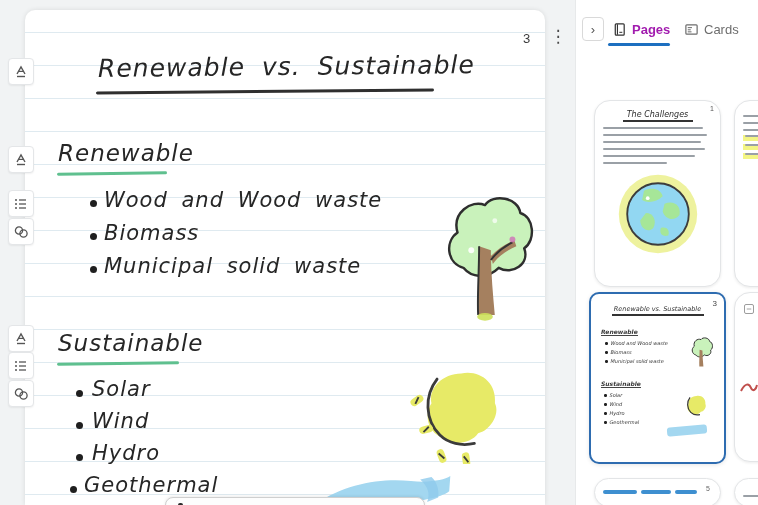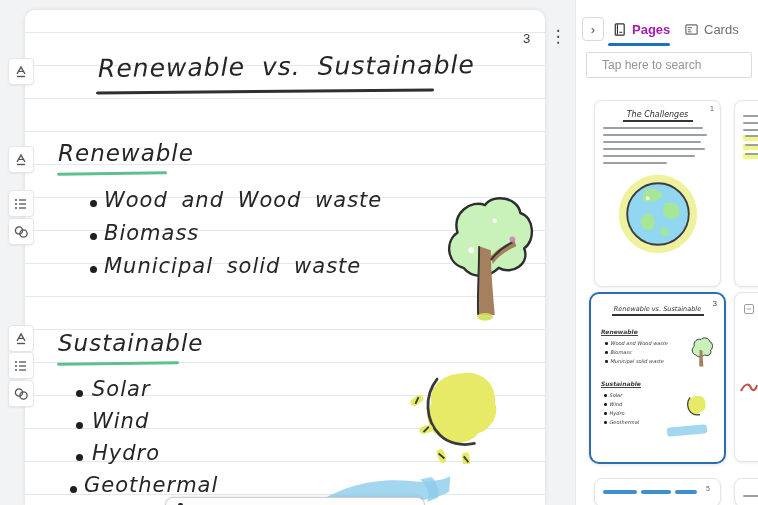--- a/index.html
+++ b/index.html
@@ -60,21 +60,21 @@
   .tab-underline{position:absolute;left:32px;top:43px;width:62px;height:3px;
        background:#1d6fc0;border-radius:2px;}
   .searchbox{position:absolute;left:10px;top:52px;width:166px;height:26px;
        background:#fff;border:1px solid #d9dcde;border-radius:2px;
        display:flex;align-items:center;box-sizing:border-box;padding:0 7px;gap:6px;}
   .searchbox input{border:none;outline:none;flex:1;font-size:12px;color:#444;
        font-family:"Liberation Sans",sans-serif;background:transparent;}
   .searchbox input::placeholder{color:#939393;}
 
   .thumb{position:absolute;background:#fff;border:1px solid #e3e5e7;
-         border-radius:8px;box-shadow:0 1px 3px rgba(0,0,0,.08);cursor:pointer;
+         border-radius:16px;box-shadow:0 1px 3px rgba(0,0,0,.08);cursor:pointer;
          overflow:hidden;}
   .thumb-sel{position:absolute;border:2px solid #2e6cb0;border-radius:10px;
          background:#fff;box-shadow:0 1px 4px rgba(0,0,0,.10);cursor:pointer;
          overflow:hidden;}
   .t-title{font-family:"DejaVu Sans",sans-serif;font-style:italic;color:#2d2d2d;
          text-align:center;}
   .t-ul{height:1.5px;background:#333;margin:1px auto 0;}
   .scr{height:2px;background:#9aa0a6;border-radius:1px;margin:5px 8px 0;}
   .mini{font-family:"DejaVu Sans",sans-serif;font-style:italic;color:#3a3a3a;}
   .mini-dot{display:inline-block;width:2.5px;height:2.5px;border-radius:50%;
@@ -229,27 +229,20 @@
         <rect x="2" y="3" width="12" height="10" rx="1" stroke="#6d6d6d" stroke-width="1.3" fill="none"></rect>
         <line x1="4" y1="6" x2="8.5" y2="6" stroke="#6d6d6d" stroke-width="1.1"></line>
         <line x1="4" y1="8.3" x2="7.2" y2="8.3" stroke="#6d6d6d" stroke-width="1.1"></line>
         <line x1="4" y1="10.5" x2="8" y2="10.5" stroke="#6d6d6d" stroke-width="1.1"></line>
       </svg>
       <span>Cards</span>
     </div>
 
     <div class="tab-underline"></div>
 
-    <div class="searchbox">
-      <svg width="13" height="13" viewBox="0 0 16 16">
-        <circle cx="6.8" cy="6.8" r="4.2" stroke="#7a7a7a" stroke-width="1.4" fill="none"></circle>
-        <line x1="10" y1="10" x2="13.5" y2="13.5" stroke="#7a7a7a" stroke-width="1.4"></line>
-      </svg>
-      <input type="text" placeholder="Tap here to search" style="">
-    </div>
 
     <div class="thumb" style="left:18px;top:100px;width:125px;height:185px;">
       <div style="position:absolute;right:6px;top:4px;font-size:7px;color:#555;">1</div>
       <div class="t-title" style="margin-top:9px;font-size:8px;">The Challenges</div>
       <div class="t-ul" style="width:70px;"></div>
       <div class="scr" style="width:100px;"></div>
       <div class="scr" style="width:104px;"></div>
       <div class="scr" style="width:98px;"></div>
       <div class="scr" style="width:102px;"></div>
       <div class="scr" style="width:92px;"></div>

